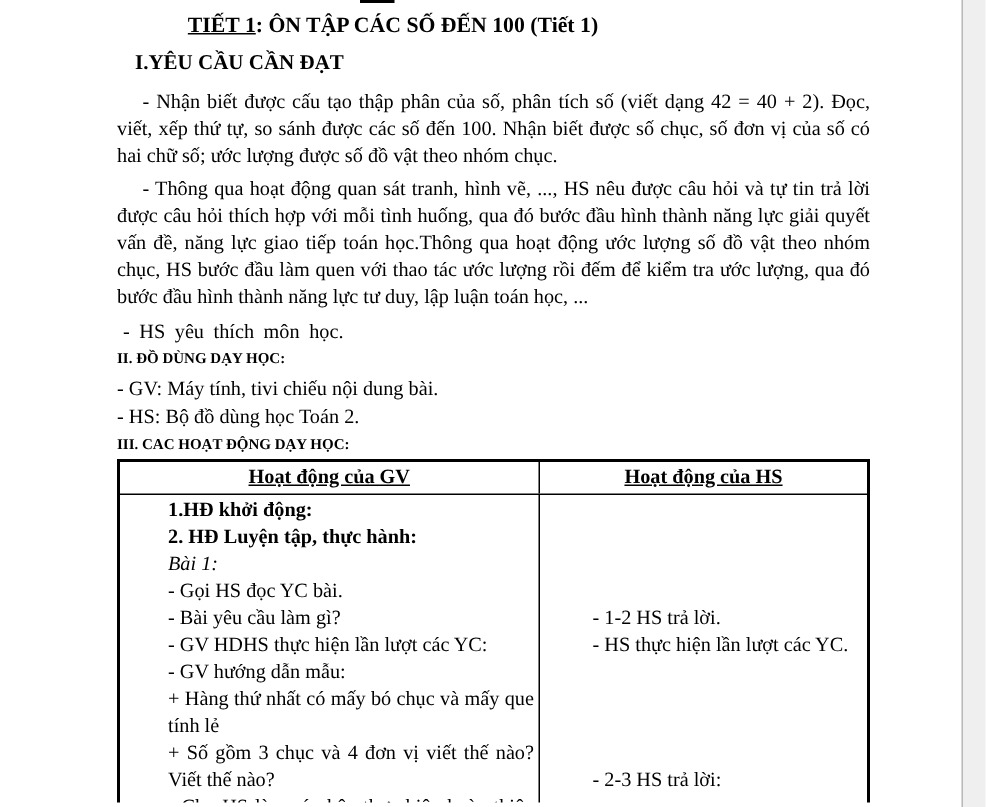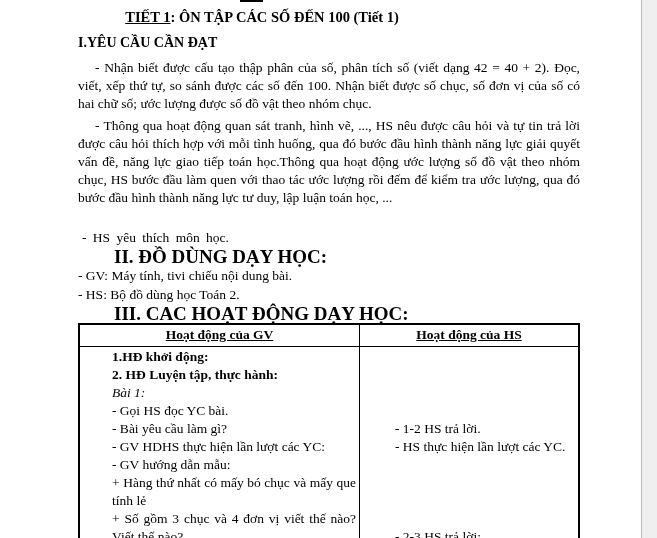--- a/index.html
+++ b/index.html
@@ -12,25 +12,25 @@
   .right-strip{position:absolute;left:641px;top:0;width:16px;height:538px;background:#efefef;border-left:1px solid #b9b9b9;box-sizing:border-box;}
   .top-frag{position:absolute;left:240px;top:0;width:23px;height:2px;background:#000;}
 
   .title-wrap{margin-top:8px;width:524px;height:18px;line-height:18px;text-align:center;font-weight:bold;font-size:14.5px;}
   .title-wrap .u{text-decoration:underline;}
 
   .content{margin-left:78px;width:502px;font-size:13.5px;line-height:18px;}
   .hd{font-weight:bold;height:18px;line-height:18px;}
   .hd2{font-weight:bold;height:19px;line-height:19px;}
   .bodyline{height:19px;line-height:19px;}
-  #h1{margin-top:8px;font-size:14px;}
+  #h1{margin-top:8px;font-size:14px;margin-left:12px;}
   #p1{margin-top:7px;text-align:justify;text-indent:17px;}
   #p2{margin-top:4px;text-align:justify;text-indent:17px;}
-  #p3{margin-top:22px;height:18px;line-height:18px;text-indent:4px;word-spacing:3px;}
-  #h2,#h3{font-size:19px;margin-left:36px;}
+  #p3{margin-top:5px;height:18px;line-height:18px;text-indent:4px;word-spacing:3px;}
+  #h2,#h3{font-size:10px;}
 
   .doc-table{border:2px solid #000;border-bottom:none;width:502px;height:229px;box-sizing:border-box;overflow:hidden;display:flex;flex-direction:column;}
   .thead{display:flex;border-bottom:1px solid #000;height:21px;flex:0 0 21px;}
   .th{font-weight:bold;text-align:center;line-height:20px;font-size:13.5px;}
   .th span{text-decoration:underline;text-align:center;}
   .th.gv{width:280px;border-right:1px solid #000;box-sizing:border-box;}
   .th.hs{flex:1;}
   .tbody{display:flex;flex:1;}
   .cell{box-sizing:border-box;padding-top:1px;}
   .cell.gv{width:280px;border-right:1px solid #000;padding-left:4px;padding-right:3px;}

